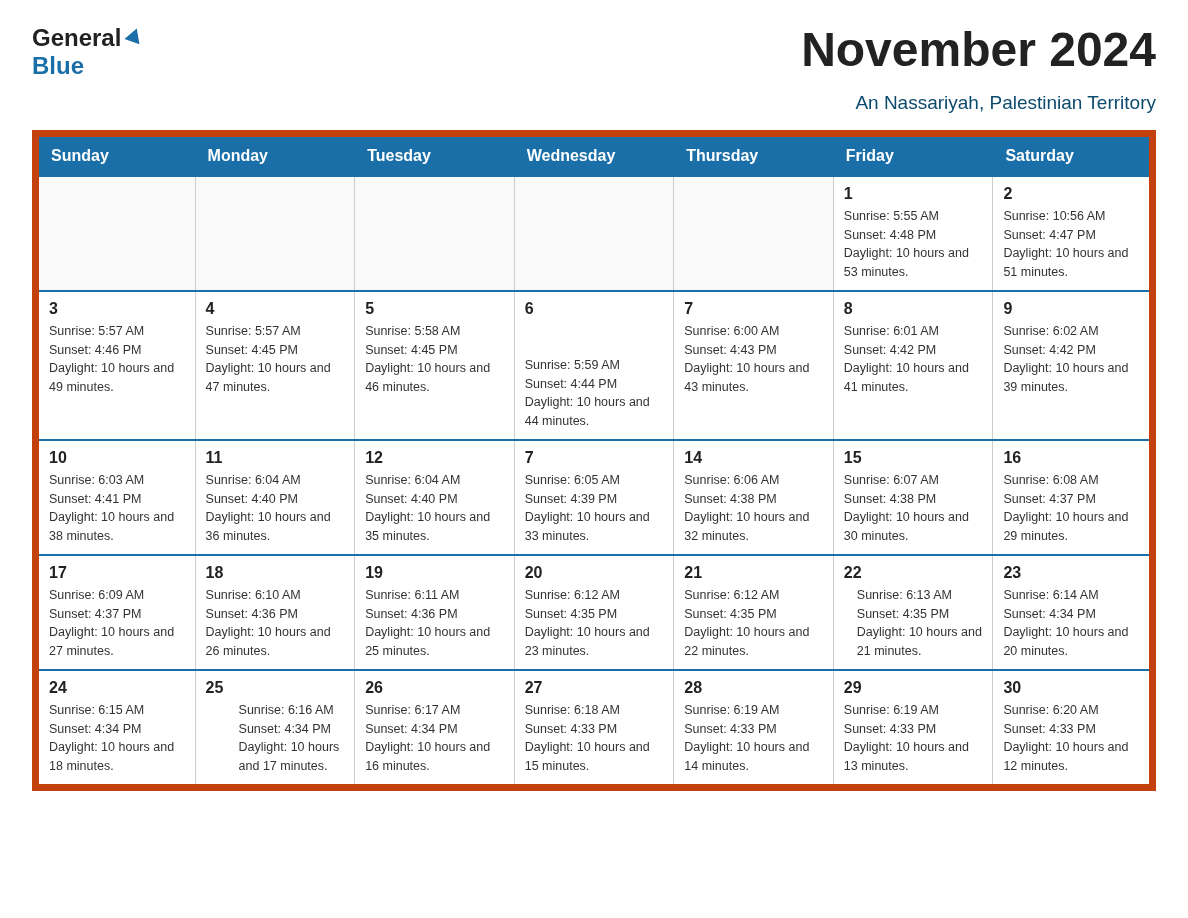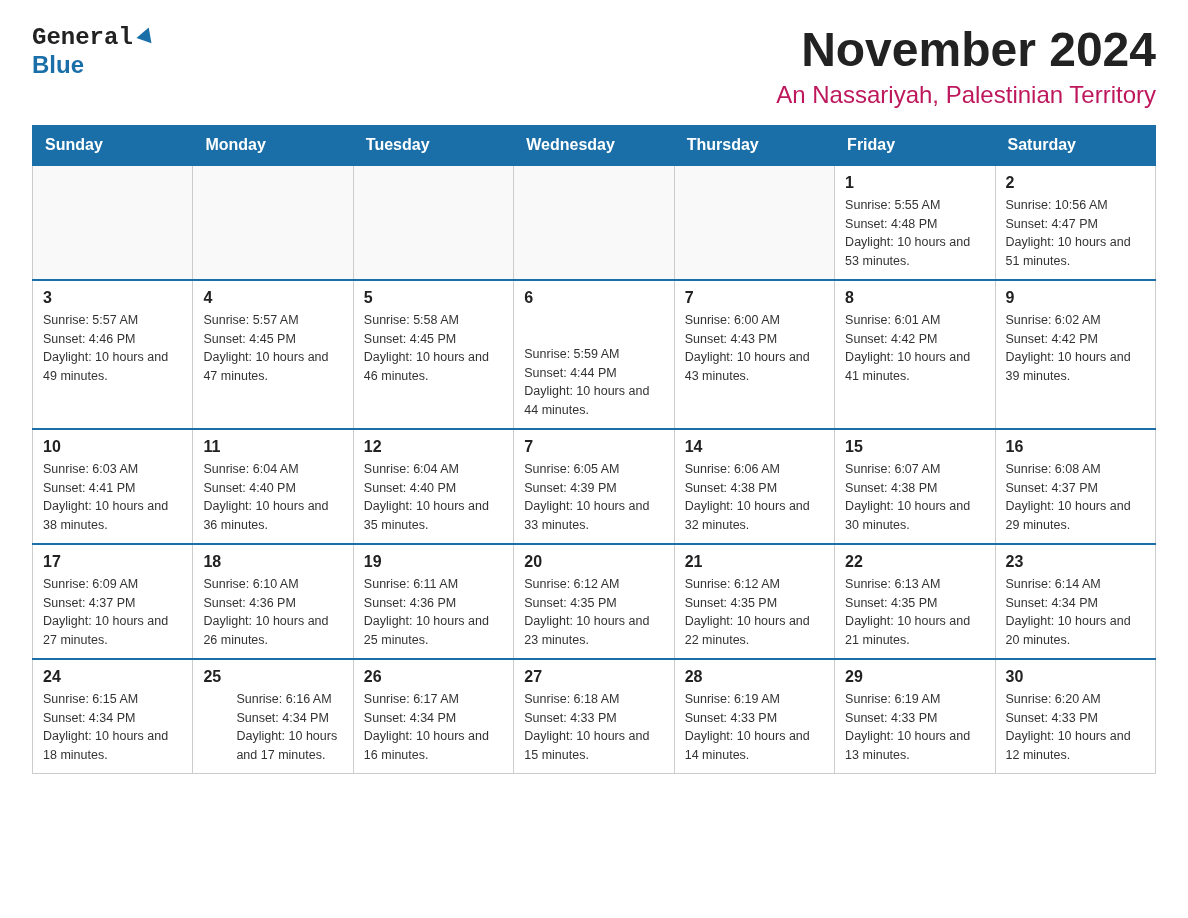--- a/index.html
+++ b/index.html
@@ -16,40 +16,39 @@
       margin-bottom: 16px;
     }
     .logo {
       display: flex;
       flex-direction: column;
       align-items: flex-start;
     }
     .logo-row {
       display: flex;
       align-items: center;
-      font-family: Liberation Mono, monospace;
     }
     .title-area {
       text-align: right;
     }
     .month-title {
       font-size: 48px;
       font-weight: bold;
       color: #222;
       line-height: 1.1;
     }
     .location-title {
-      font-size: 24px;
-      color: #be185d;
-      margin-top: 4px;
+      font-size: 19px;
+      color: #0c4a6e;
+      margin-top: 15px;
     }
     .calendar {
       width: 100%;
       border-collapse: collapse;
-      border: 1px solid #c2410c;
+      border: 7px solid #c2410c;
     }
     .calendar th {
       background-color: #1a6fa8;
       color: #fff;
       font-size: 16px;
       font-weight: bold;
       padding: 10px 12px;
       text-align: left;
       border: 1px solid #1a6fa8;
     }
@@ -267,21 +266,21 @@
 Daylight: 10 hours and 23 minutes.</div>
         </td>
         <td>
           <span class="day-number">21</span>
           <div class="day-info" style="white-space: pre-line;">Sunrise: 6:12 AM
 Sunset: 4:35 PM
 Daylight: 10 hours and 22 minutes.</div>
         </td>
         <td>
           <span class="day-number">22</span>
-          <div class="day-info" style="white-space: pre-line;">Sunrise: 6:13 AM
+          <div class="day-info" style="white-space: pre-line; margin-left: 13px;">Sunrise: 6:13 AM
 Sunset: 4:35 PM
 Daylight: 10 hours and 21 minutes.</div>
         </td>
         <td>
           <span class="day-number">23</span>
           <div class="day-info" style="white-space: pre-line;">Sunrise: 6:14 AM
 Sunset: 4:34 PM
 Daylight: 10 hours and 20 minutes.</div>
         </td>
       </tr>

